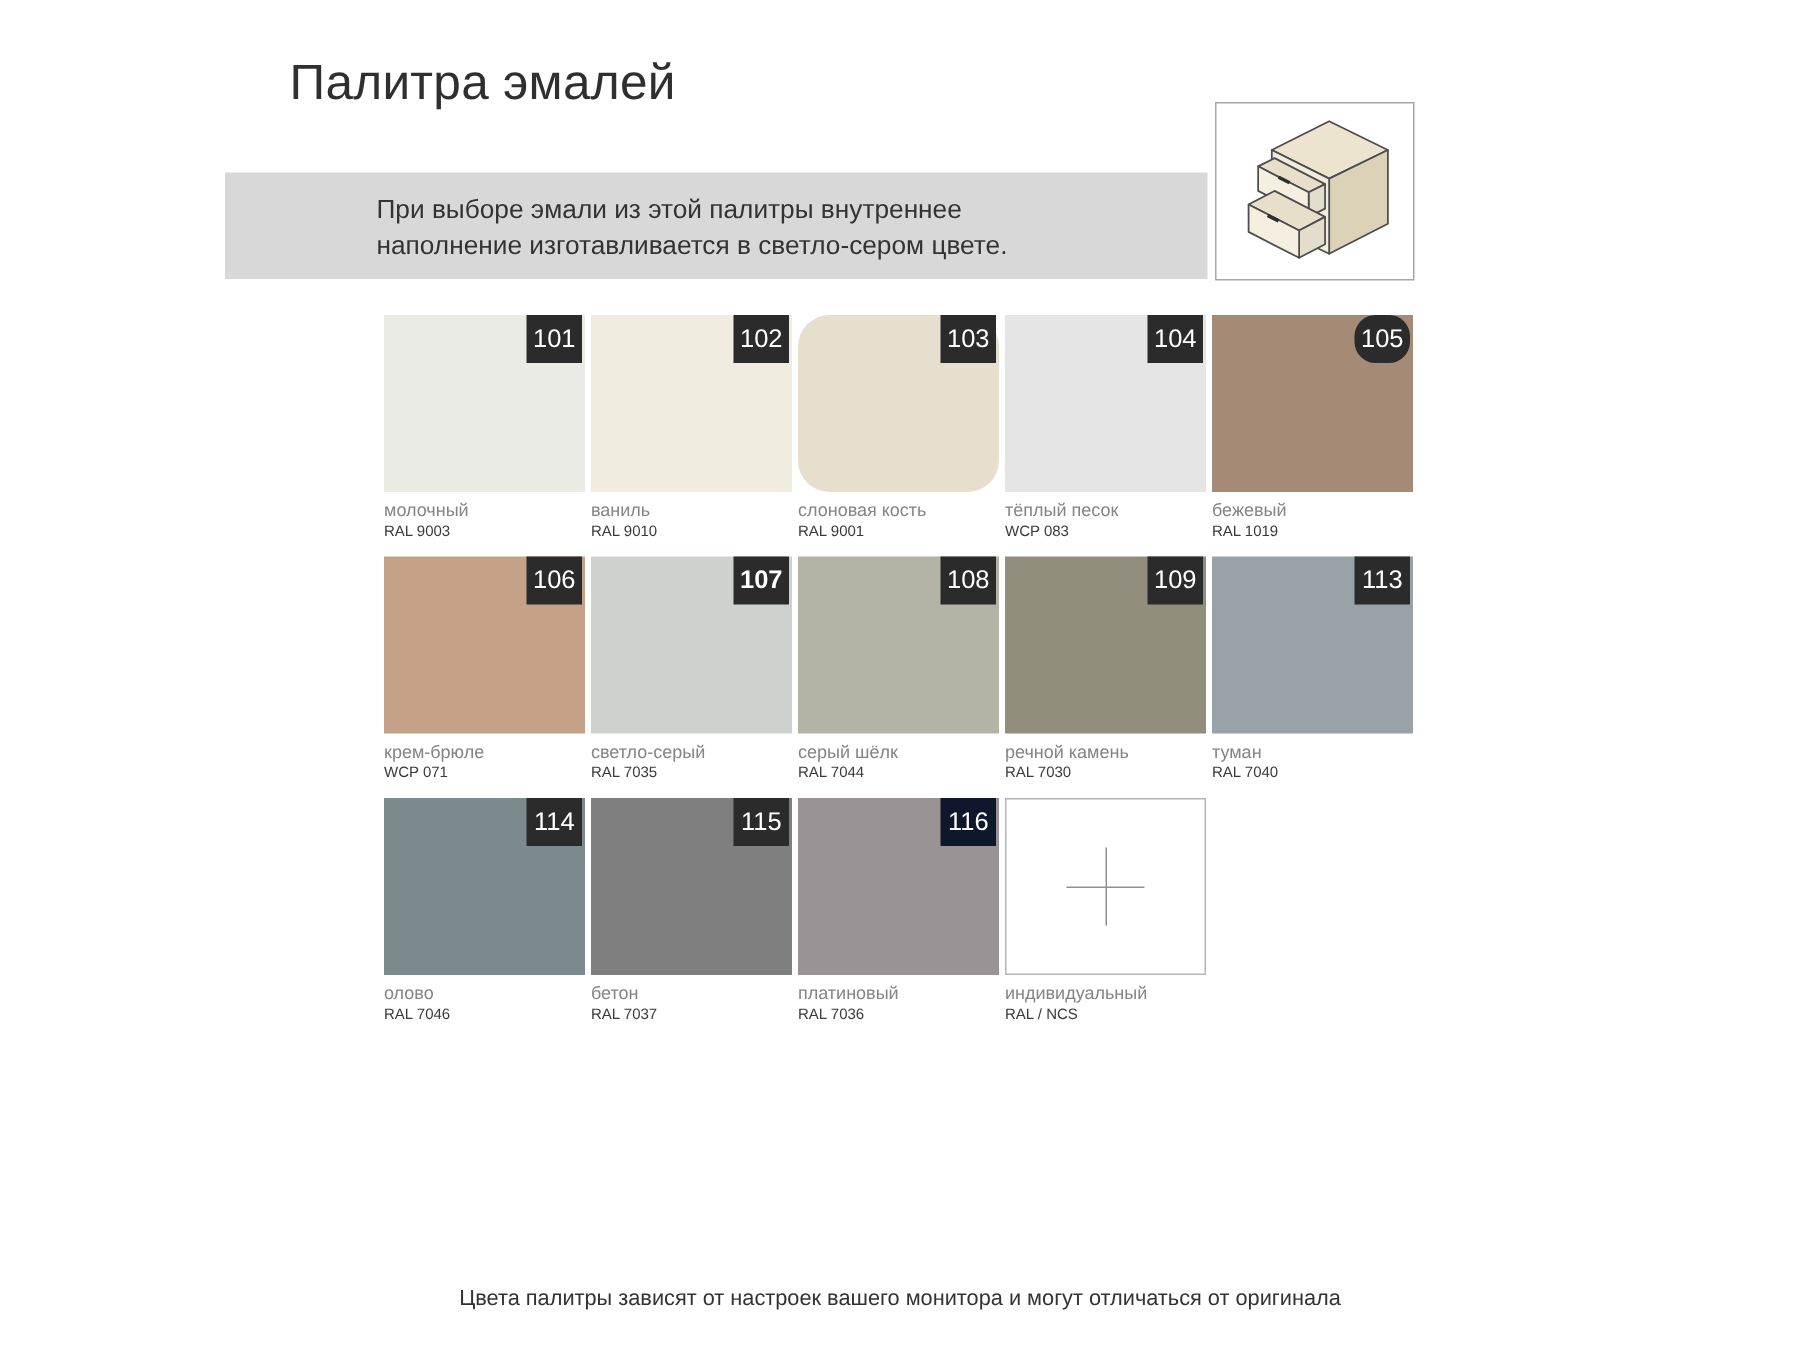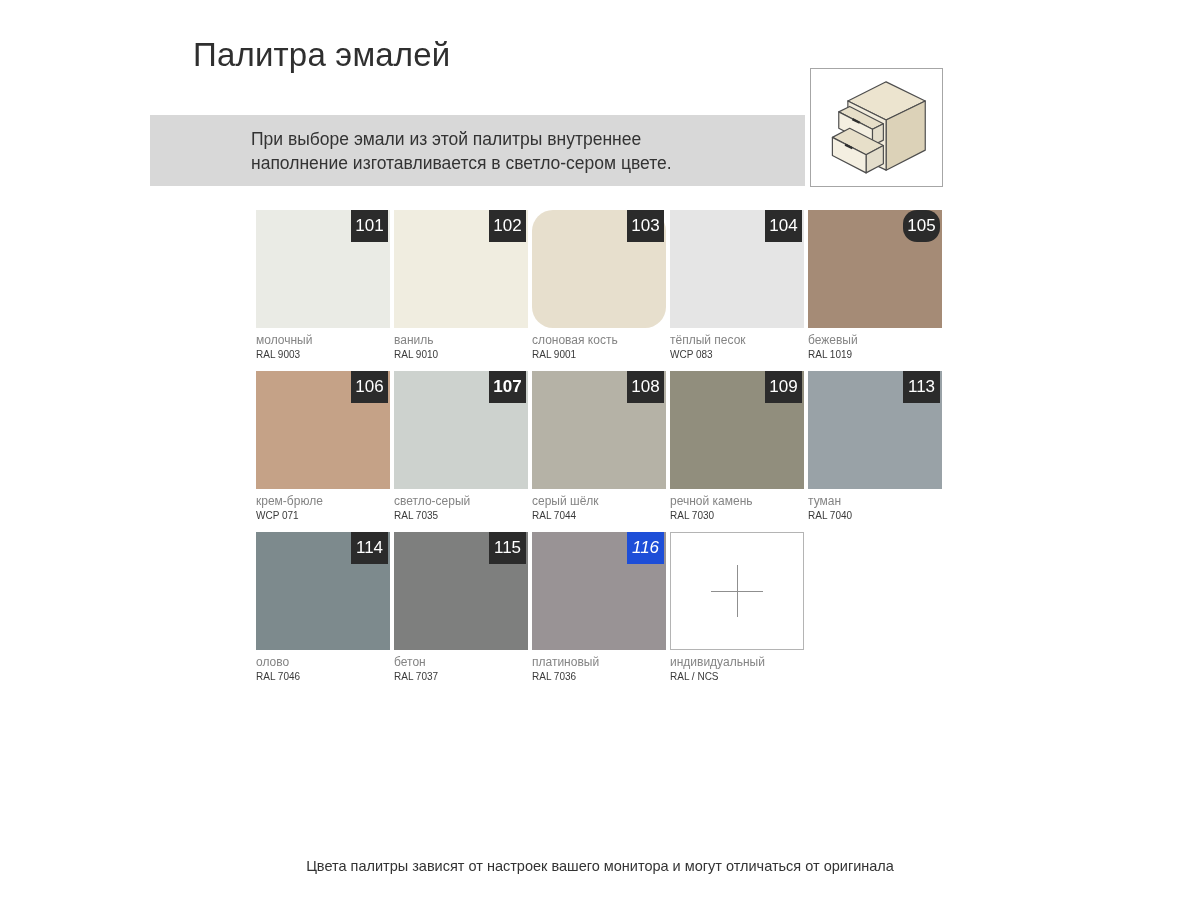--- a/index.html
+++ b/index.html
@@ -177,21 +177,21 @@
     <div class="swatch-cell">
     <div class="swatch-color" style="background: rgb(126, 127, 126);">
       <div class="swatch-number-badge" style="background: rgb(43, 43, 43); color: rgb(255, 255, 255);">115</div>
 
     </div>
     <div class="swatch-name">бетон</div>
     <div class="swatch-code">RAL 7037</div>
   </div>
     <div class="swatch-cell">
     <div class="swatch-color" style="background: rgb(153, 147, 149);">
-      <div class="swatch-number-badge" style="background: #1d4ed8; color: rgb(255, 255, 255); font-style: italic;">116</div>
+      <div class="swatch-number-badge" style="background: #0f172a; color: rgb(255, 255, 255);">116</div>
 
     </div>
     <div class="swatch-name">платиновый</div>
     <div class="swatch-code">RAL 7036</div>
   </div>
     <div class="swatch-cell">
     <div class="swatch-color custom" style="background: rgb(255, 255, 255);">
 
       <div class="plus-icon"></div>
     </div>

